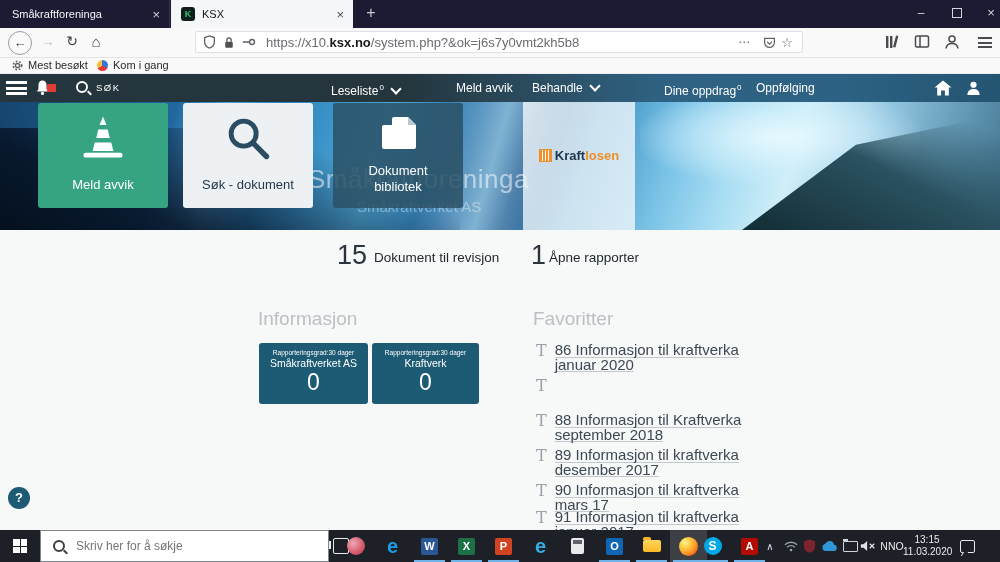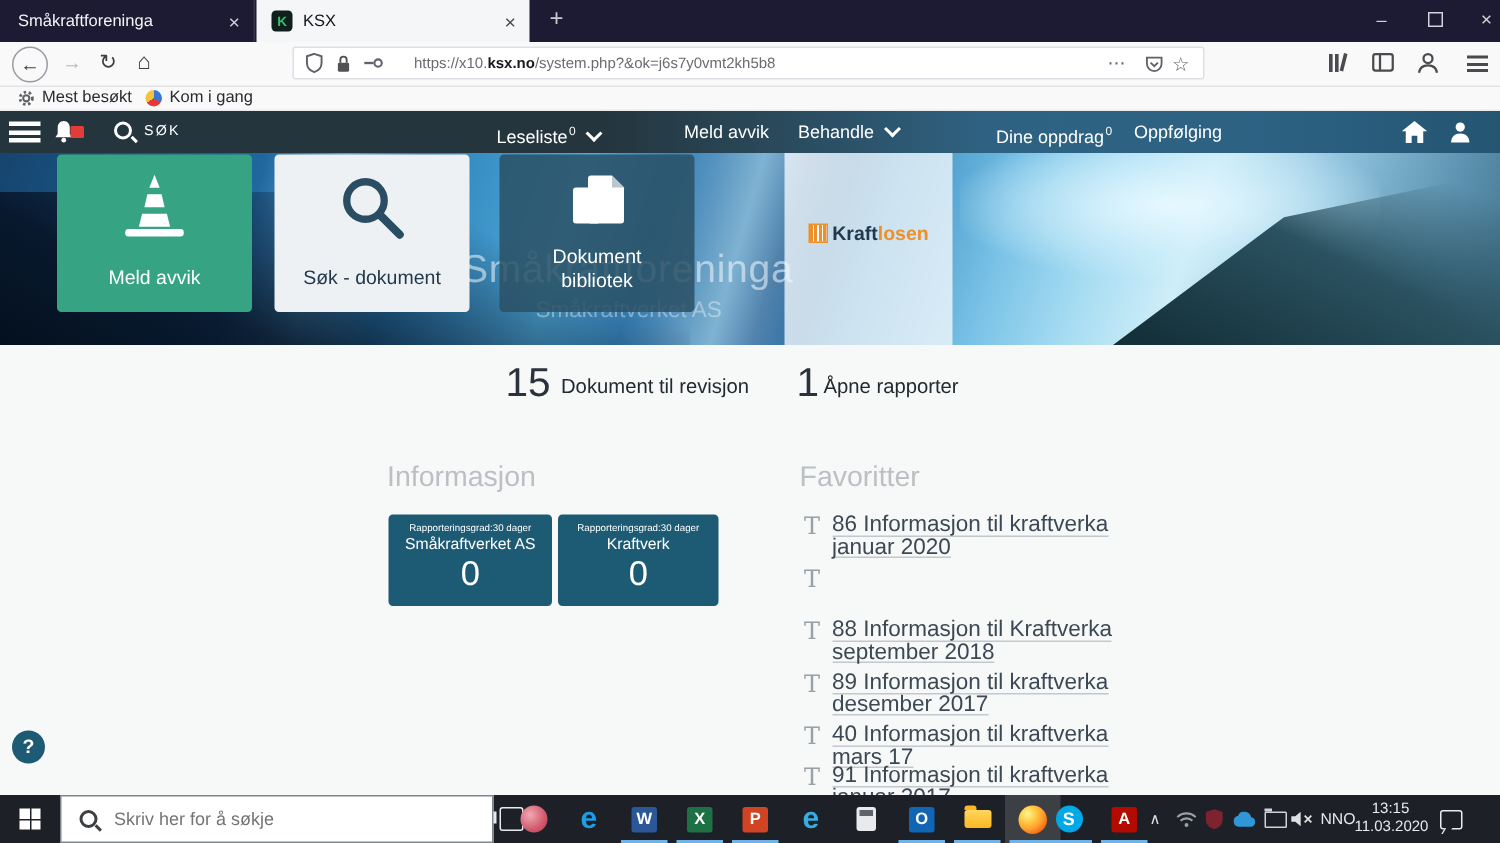--- a/index.html
+++ b/index.html
@@ -28,21 +28,21 @@
   
   .toolbar{position:absolute;top:28px;left:0;right:0;height:29px;background:#f9f9fa;border-bottom:1px solid #e3e3e8}
   .tbtn{position:absolute;top:3px;width:22px;height:22px;text-align:center;line-height:21px;font-size:13px;color:#3e3e43}
   .back{left:8px;border:1px solid #9a9aa5;border-radius:50%}
   .fwd{left:37px;color:#b6b6bf}
   .reload{left:61px;font-size:14px}
   .homeb{left:85px;font-size:15px}
   .urlbar{position:absolute;left:195px;top:3px;width:608px;height:22px;background:#fff;
     border:1px solid #dfdfe5;border-radius:2px;display:flex;align-items:center;box-sizing:border-box}
   .ubicon{margin-left:7px;display:flex;align-items:center}
-  .urltext{font-size:10px;color:#15141a;margin-left:20px;flex:1;white-space:nowrap;overflow:hidden}
+  .urltext{font-size:13px;color:#15141a;margin-left:10px;flex:1;white-space:nowrap;overflow:hidden}
   .urltext .scheme,.urltext .path{color:#6b6b70}
   .urltext .domain{font-weight:bold;color:#1a1a1e}
   .dots{color:#5f6368;font-size:12px;margin:0 5px;letter-spacing:1px}
   .star{color:#5f6368;font-size:13px;margin:0 9px 0 5px}
   .toolicon{position:absolute;top:6px;color:#4a4a4f}
   .lib{left:884px}.sbic{left:914px}.acct{left:944px}
   .menub{left:978px;top:9px}
   .bars i{display:block;width:14px;height:2px;background:#4a4a4f;margin:0 0 2.5px 0}
 
   
@@ -391,21 +391,21 @@
   <div class="favitem f4">
     <span class="ticon">T</span>
     <span class="favtext">
         <span class="fav-line">89 Informasjon til kraftverka</span>
         <span class="fav-line">desember 2017</span>
       </span>
   </div>
   <div class="favitem f5">
     <span class="ticon">T</span>
     <span class="favtext">
-        <span class="fav-line">40 Informasjon til kraftverka</span>
+        <span class="fav-line">90 Informasjon til kraftverka</span>
         <span class="fav-line">mars 17</span>
       </span>
   </div>
   <div class="favitem f6">
     <span class="ticon">T</span>
     <span class="favtext">
         <span class="fav-line">91 Informasjon til kraftverka</span>
         <span class="fav-line">januar 2017</span>
       </span>
   </div>

